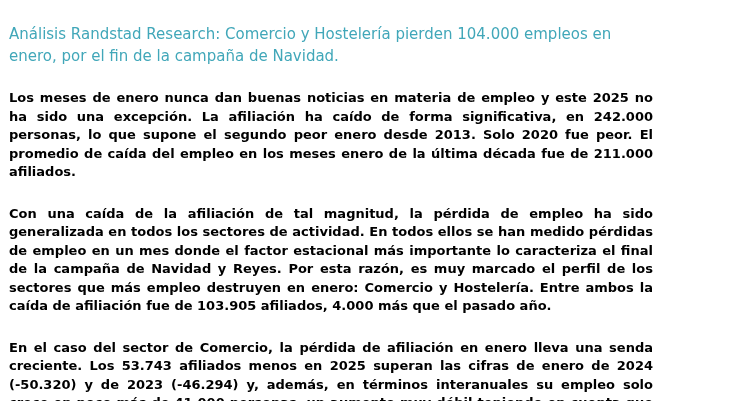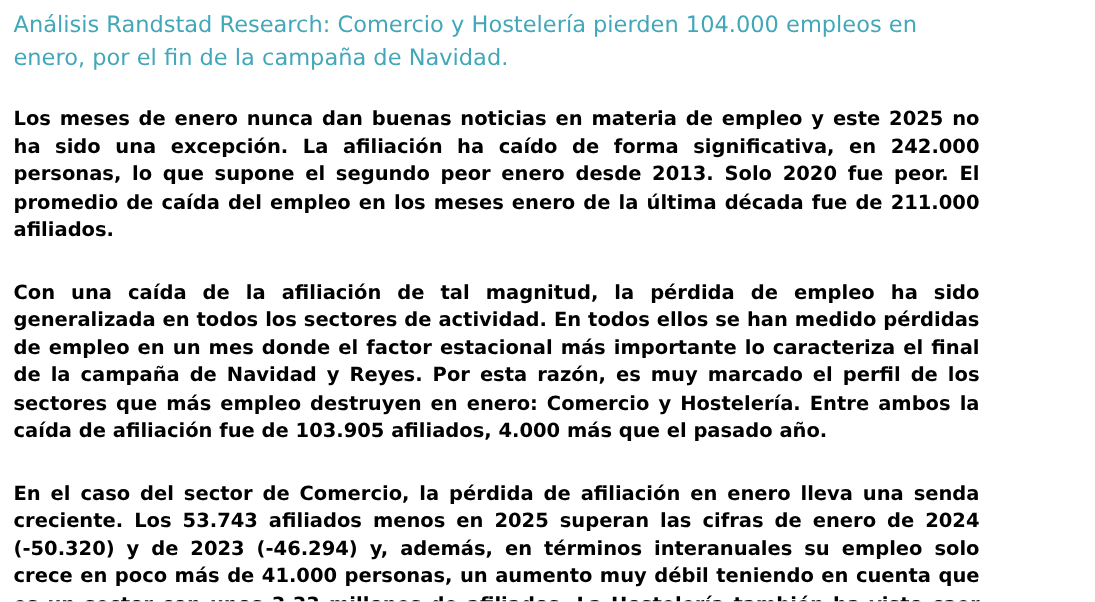--- a/index.html
+++ b/index.html
@@ -10,21 +10,21 @@
   html,body{margin:0;padding:0;}
   body{
     font-family:"DejaVu Sans","Liberation Sans",sans-serif;
     background:var(--page-bg);
   }
   .page{
     position:relative;
     width:666px;
     height:401px;
     box-sizing:border-box;
-    padding:6px 13px 0 9px;
+    padding:24px 13px 0 9px;
     background:var(--page-bg);
     overflow:hidden;
   }
   .title{
     margin:0 0 22px 0;
     font-size:15px;
     line-height:21.5px;
     font-weight:normal;
     color:var(--title-color);
     text-align:left;

